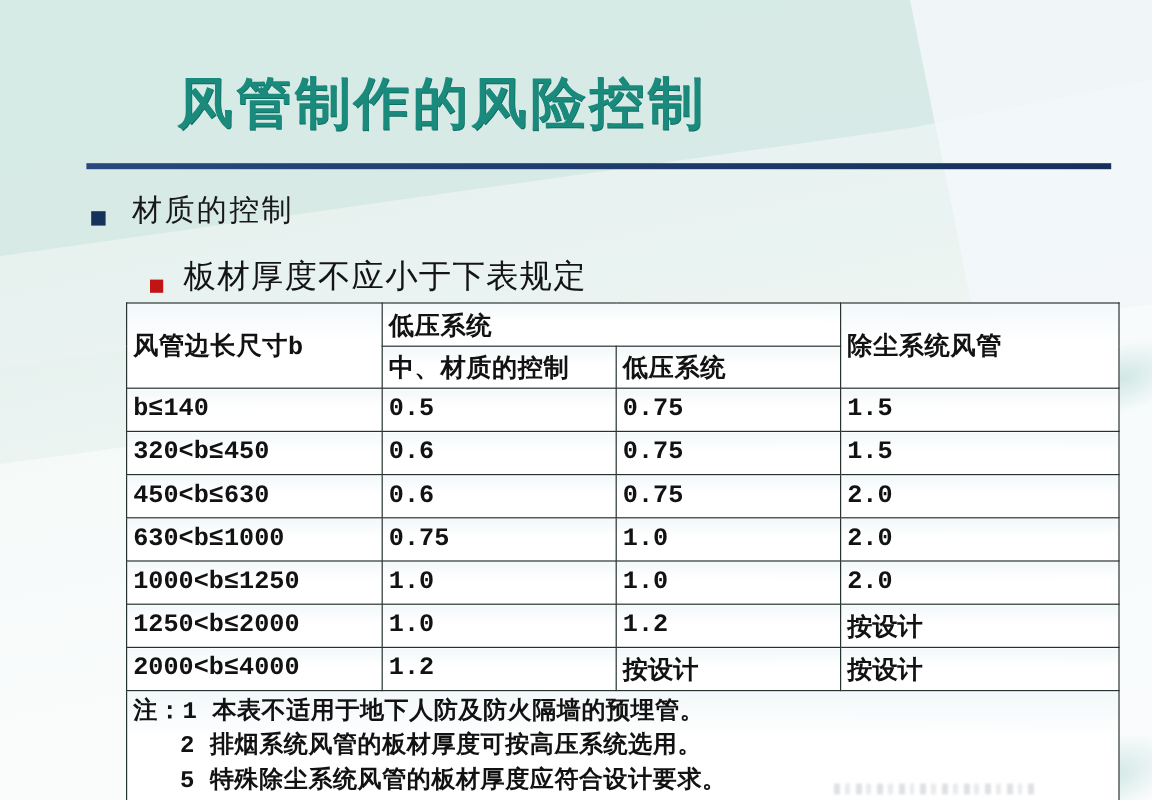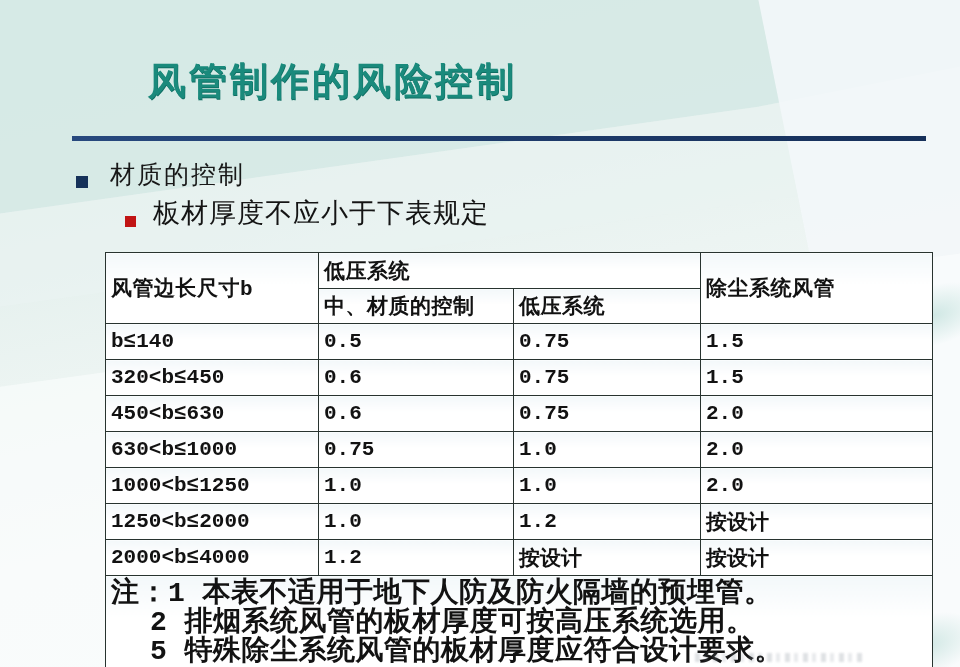--- a/index.html
+++ b/index.html
@@ -38,34 +38,34 @@
   .swirl {
     position: absolute; width: 110px; height: 60px;
     background: radial-gradient(ellipse at center, rgba(176,216,209,0.55) 0%, rgba(176,216,209,0) 70%);
     transform: rotate(-18deg);
   }
   .swirl-1 { left: 880px; top: 285px; }
   .swirl-2 { left: 872px; top: 615px; }
 
   .title {
     position: absolute; left: 148px; top: 56px;
-    font-size: 38px; font-weight: 800; letter-spacing: 3px;
+    font-size: 46px; font-weight: 800; letter-spacing: 3px;
     color: #1a8a7c;
     font-family: "Liberation Sans", "DejaVu Sans", sans-serif;
     text-shadow: 0.5px 0.5px 0 #0f6e63;
     white-space: nowrap;
   }
   .title-underline {
     position: absolute; left: 72px; top: 136px;
     width: 854px; height: 5px;
     background: linear-gradient(90deg, #27497e 0%, #1d3a6a 55%, #16305a 100%);
   }
   .bullet-row { position: absolute; display: flex; align-items: flex-start; }
   .bullet-row-1 { left: 76px; top: 158px; }
-  .bullet-row-2 { left: 125px; top: 195px; }
+  .bullet-row-2 { left: 125px; top: 212px; }
   .sq { display: inline-block; flex: 0 0 auto; }
   .sq-navy { width: 12px; height: 12px; background: #16325a; margin-top: 18px; margin-right: 22px; }
   .sq-red  { width: 11px; height: 11px; background: #c11414; margin-top: 21px; margin-right: 17px; }
   .bullet-text-1 { font-size: 25px; color: #181818; letter-spacing: 2px; }
   .bullet-text-2 { font-size: 27px; color: #141414; letter-spacing: 1px; }
 
   table.spec {
     position: absolute; left: 105px; top: 252px;
     width: 827px; table-layout: fixed;
     border-collapse: collapse;
@@ -83,21 +83,21 @@
   }
   tr.hrow1 { height: 36px; }
   tr.hrow2 { height: 35px; }
   tr.drow  { height: 36px; }
   td.vtop { vertical-align: top; padding-top: 3px; }
   td.hcell { font-weight: 600; letter-spacing: 0.5px; }
   td.label { font-weight: 700; }
   td.value { font-weight: 700; }
   tr.notes-row td {
     height: 89px; vertical-align: top; padding-top: 3px;
-    font-size: 28px; font-weight: 600; letter-spacing: 0.5px;
+    font-size: 20px; font-weight: 600; letter-spacing: 0.5px;
   }
   .note-line { line-height: 29px; white-space: nowrap; }
   .note-indent { padding-left: 39px; }
 
   .watermark {
     position: absolute; left: 695px; top: 653px;
     width: 168px; height: 9px;
     background: repeating-linear-gradient(90deg,
       rgba(125,135,145,0.45) 0 5px, rgba(125,135,145,0) 5px 9px,
       rgba(125,135,145,0.3) 9px 13px, rgba(125,135,145,0) 13px 18px);

